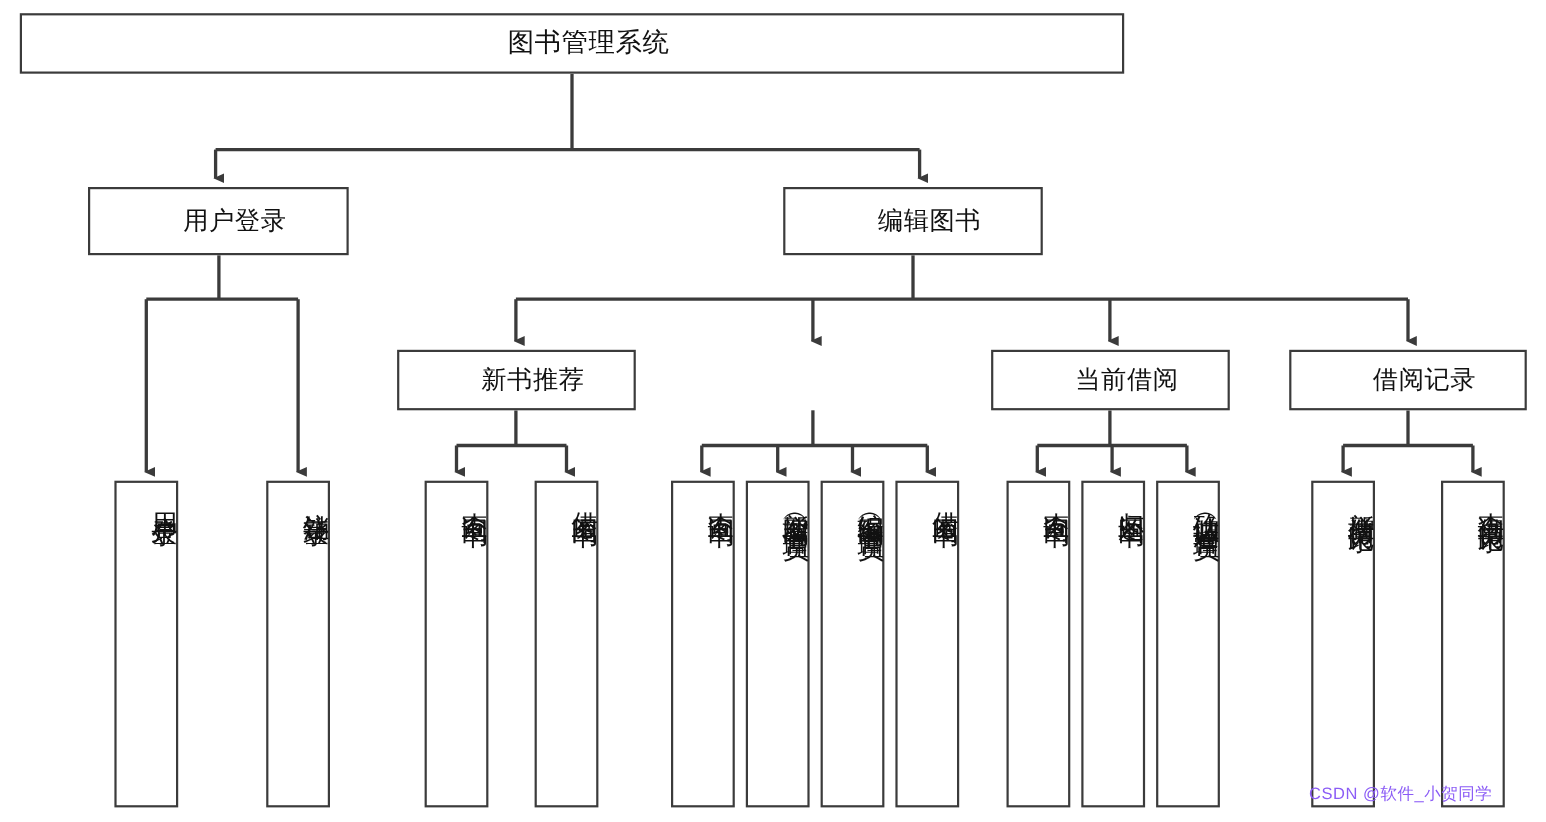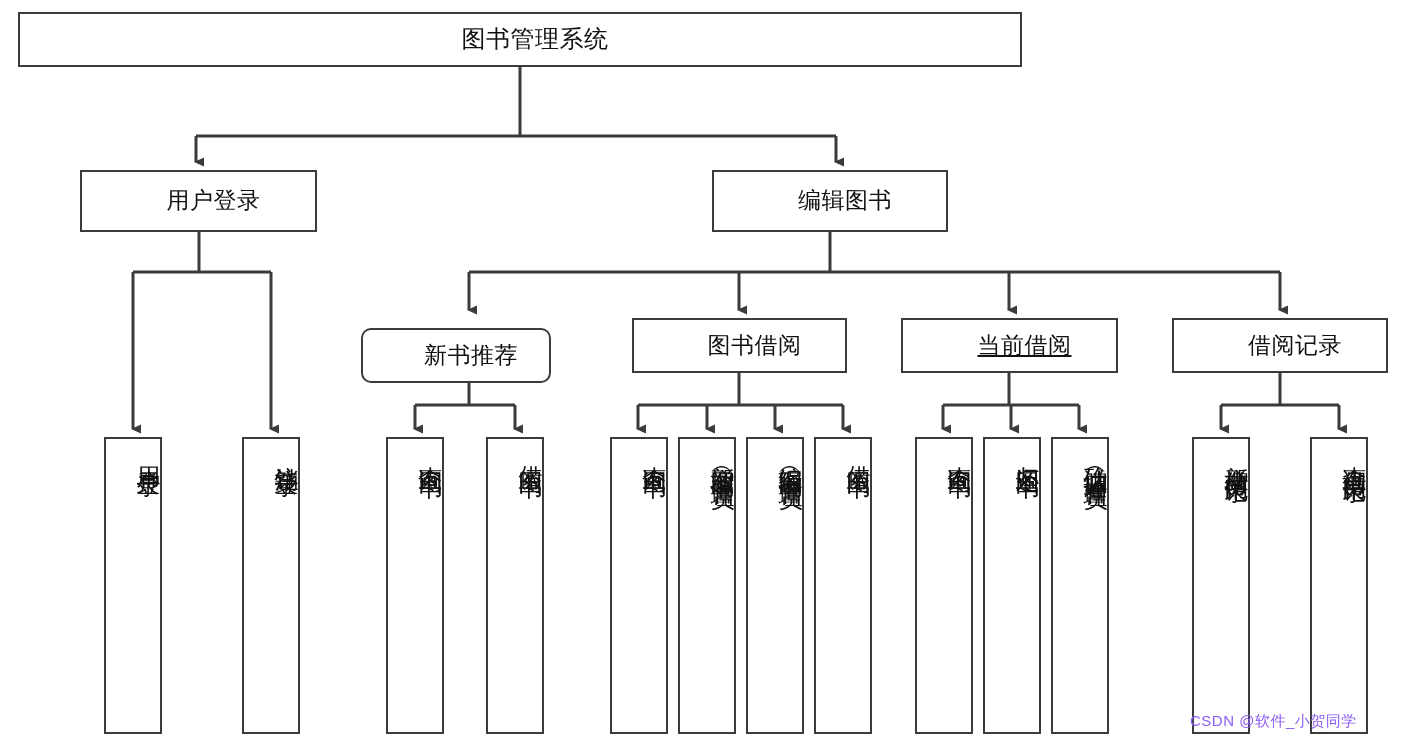--- a/index.html
+++ b/index.html
@@ -126,27 +126,24 @@
     <span class="node-label">图书管理系统</span>
   </div>
 
   <div class="node horizontal" style="left:80px; top:170px; width:237px; height:62px;">
     <span class="node-label">用户登录</span>
   </div>
   <div class="node horizontal" style="left:712px; top:170px; width:236px; height:62px;">
     <span class="node-label">编辑图书</span>
   </div>
 
-  <div class="node horizontal" style="left:361px; top:328px; width:190px; height:55px;border-radius:10px;">
+  <div class="node horizontal" style="left:361px; top:318px; width:217px; height:55px;">
     <span class="node-label">新书推荐</span>
   </div>
-  <div class="node horizontal" style="left:632px; top:318px; width:215px; height:55px;">
-    <span class="node-label">图书借阅</span>
-  </div>
-  <div class="node horizontal" style="left:901px; top:318px; width:217px; height:55px;text-decoration:underline;">
+  <div class="node horizontal" style="left:901px; top:318px; width:217px; height:55px;">
     <span class="node-label">当前借阅</span>
   </div>
   <div class="node horizontal" style="left:1172px; top:318px; width:216px; height:55px;">
     <span class="node-label">借阅记录</span>
   </div>
 
   <div class="node vertical" style="left:104px; top:437px; width:58px; height:297px;">
     <span class="node-label">用户登录</span>
   </div>
   <div class="node vertical" style="left:242px; top:437px; width:58px; height:297px;">

